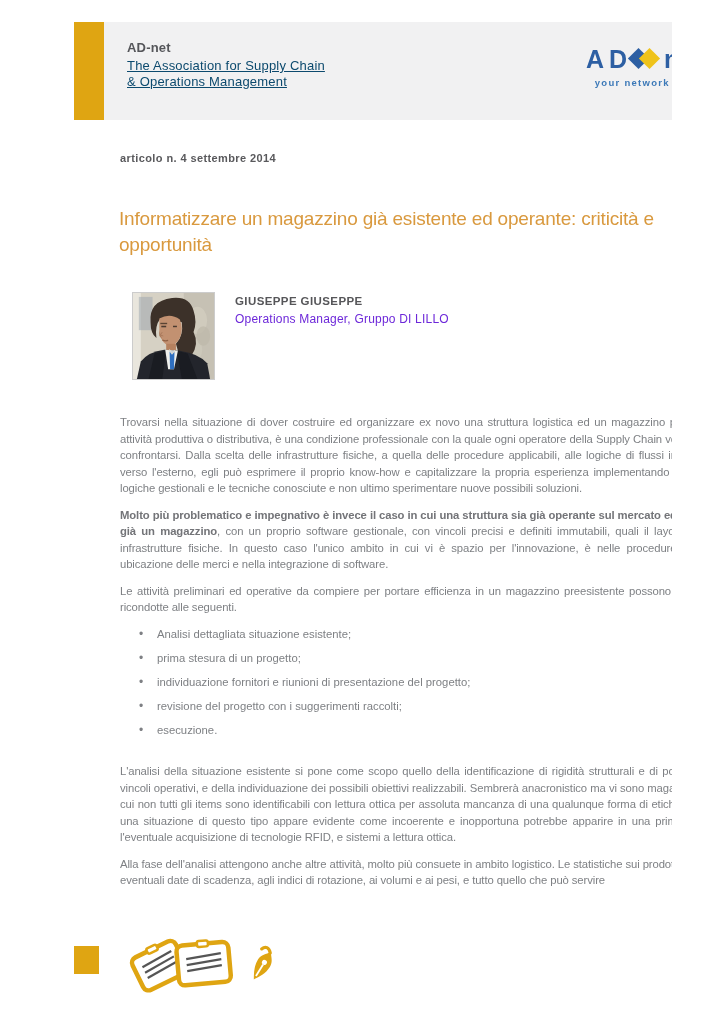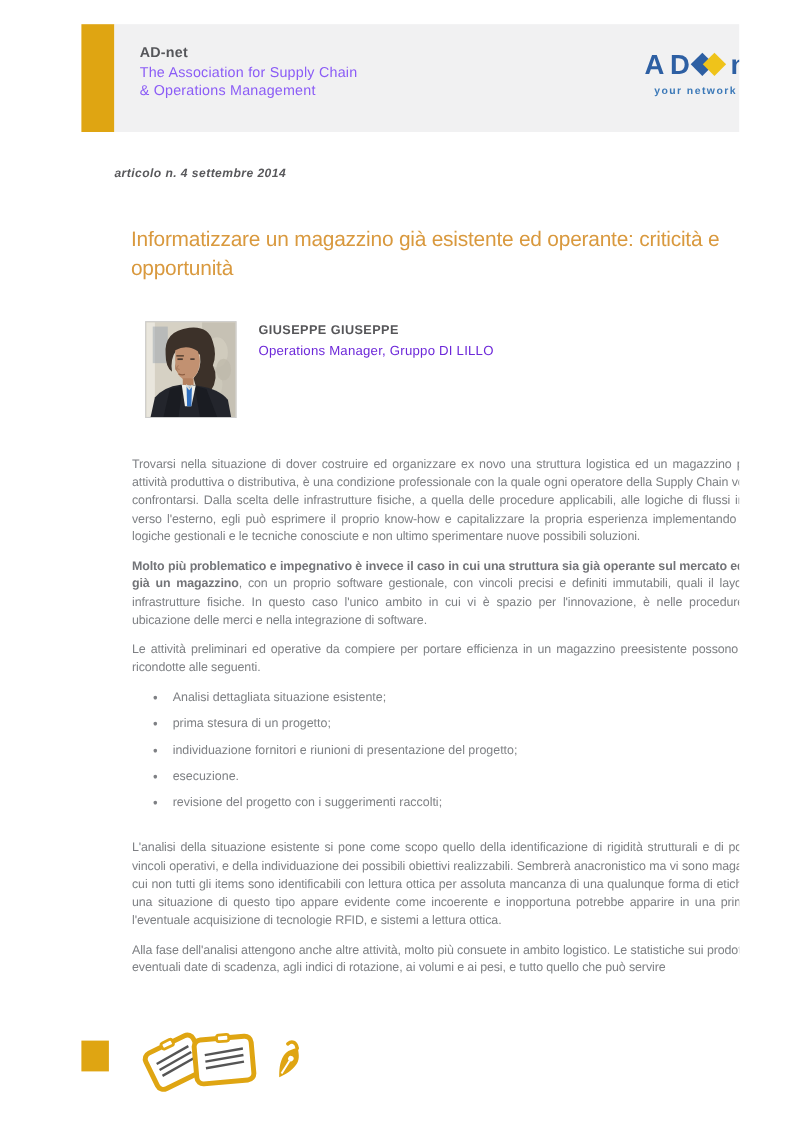--- a/index.html
+++ b/index.html
@@ -18,41 +18,41 @@
   .header-band {
     position:absolute; left:52px; top:22px; width:650px; height:98px;
     background:#F1F1F2;
   }
   .org-block { position:absolute; left:23px; top:18px; }
   .org-name {
     font-size:13px; font-weight:bold; color:#55565A; line-height:16px;
     margin-bottom:2px; letter-spacing:0.2px;
   }
   .org-sub {
-    font-size:13px; color:#8b5cf6; line-height:15.5px; letter-spacing:0.2px;
+    font-size:13px; color:#0c4a6e; line-height:15.5px; letter-spacing:0.2px;text-decoration:underline;
   }
   .logo-block { position:absolute; left:482px; top:23px; width:140px; text-align:center; }
   .logo-row { display:flex; align-items:center; }
   .logo-word {
     font-size:25px; font-weight:bold; color:#2D5FA3; letter-spacing:5px;
     line-height:28px;
   }
   .logo-diamonds { position:relative; width:33px; height:26px; margin:0 1px 0 -2px; }
   .diamond { position:absolute; width:15px; height:15px; top:5px; }
   .diamond-blue  { left:1px;  background:#2D5FA3; transform:rotate(45deg); }
   .diamond-yellow{ left:12px; background:#EFC31A; transform:rotate(45deg); }
   .logo-tagline {
     margin-top:4px; font-size:9.5px; font-weight:bold; color:#3C79B8;
     letter-spacing:1.3px; white-space:nowrap;
   }
 
   
   .article-meta {
-    position:absolute; left:52px; top:152px;
-    font-size:11px; font-weight:bold; color:#59595C; letter-spacing:0.4px;font-style:italic;
+    position:absolute; left:68px; top:152px;
+    font-size:11px; font-weight:bold; color:#59595C; letter-spacing:0.4px;
   }
   .article-title {
     position:absolute; left:67px; top:206px; width:592px;
     font-size:19px; font-weight:normal; color:#D9993E;
     line-height:26px; letter-spacing:-0.2px;
   }
 
   
   .author-block { position:absolute; left:80px; top:292px; display:flex; }
   .author-photo {
@@ -157,22 +157,22 @@
   </div>
 
   <div class="body-text">
     <p>Trovarsi nella situazione di dover costruire ed organizzare ex novo una struttura logistica ed un magazzino per una attività produttiva o distributiva, è una condizione professionale con la quale ogni operatore della Supply Chain vorrebbe confrontarsi. Dalla scelta delle infrastrutture fisiche, a quella delle procedure applicabili, alle logiche di flussi interni e verso l'esterno, egli può esprimere il proprio know-how e capitalizzare la propria esperienza implementando tutte le logiche gestionali e le tecniche conosciute e non ultimo sperimentare nuove possibili soluzioni.</p>
     <p><strong>Molto più problematico e impegnativo è invece il caso in cui una struttura sia già operante sul mercato ed abbia già un magazzino</strong><span>, con un proprio software gestionale, con vincoli precisi e definiti immutabili, quali il layout e le infrastrutture fisiche. In questo caso l'unico ambito in cui vi è spazio per l'innovazione, è nelle procedure, nella ubicazione delle merci e nella integrazione di software.</span></p>
     <p>Le attività preliminari ed operative da compiere per portare efficienza in un magazzino preesistente possono essere ricondotte alle seguenti.</p>
     <ul>
       <li>Analisi dettagliata situazione esistente;</li>
       <li>prima stesura di un progetto;</li>
       <li>individuazione fornitori e riunioni di presentazione del progetto;</li>
+      <li>revisione del progetto con i suggerimenti raccolti;</li>
       <li>esecuzione.</li>
-      <li>revisione del progetto con i suggerimenti raccolti;</li>
     </ul>
     <p>L'analisi della situazione esistente si pone come scopo quello della identificazione di rigidità strutturali e di potenziali vincoli operativi, e della individuazione dei possibili obiettivi realizzabili. Sembrerà anacronistico ma vi sono magazzini in cui non tutti gli items sono identificabili con lettura ottica per assoluta mancanza di una qualunque forma di etichetta. In una situazione di questo tipo appare evidente come incoerente e inopportuna potrebbe apparire in una prima fase l'eventuale acquisizione di tecnologie RFID, e sistemi a lettura ottica.</p>
     <p>Alla fase dell'analisi attengono anche altre attività, molto più consuete in ambito logistico. Le statistiche sui prodotti, dalle eventuali date di scadenza, agli indici di rotazione, ai volumi e ai pesi, e tutto quello che può servire</p>
   </div>
 
   <div class="footer-square"></div>
   <svg class="footer-icons" width="170" height="56" viewBox="0 0 170 56" xmlns="http://www.w3.org/2000/svg">
 
     <g transform="translate(12,24) rotate(-26)">
       <rect x="0" y="0" width="48" height="36" rx="6" fill="#ffffff" stroke="#DFA512" stroke-width="4.5"></rect>

